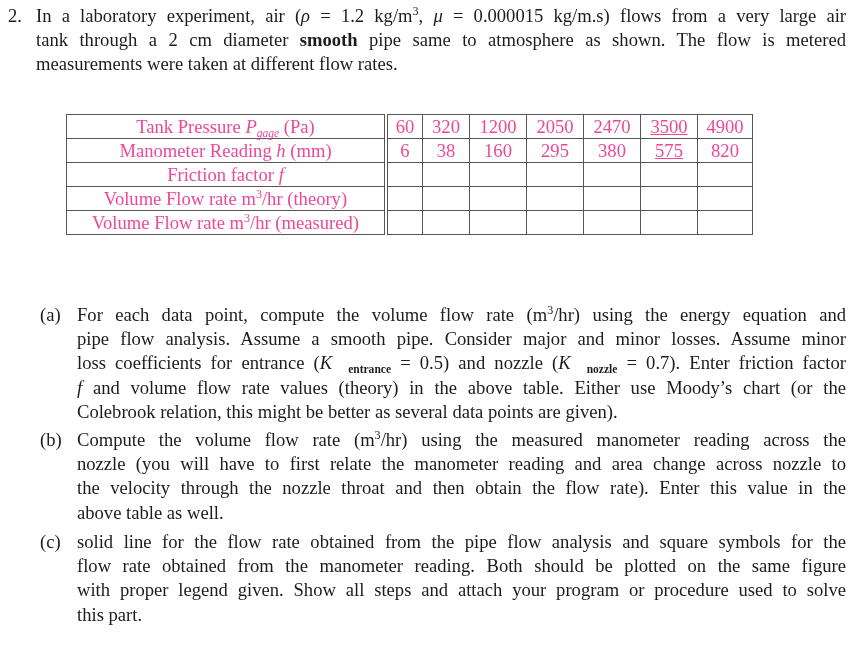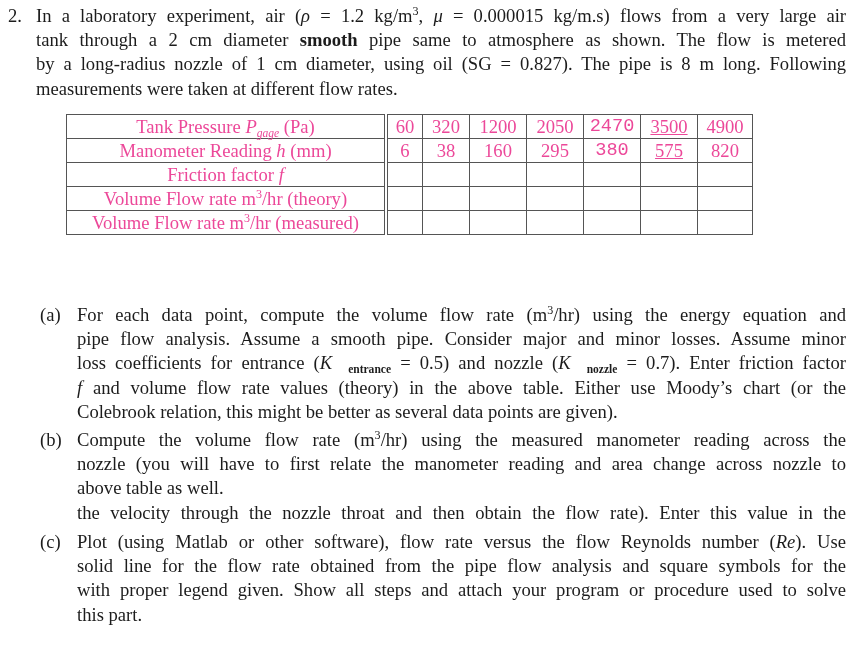--- a/index.html
+++ b/index.html
@@ -42,38 +42,37 @@
     border: 1.2px solid #555;
     height: 23px; padding: 0 0px;
     text-align: center; line-height: 22px;
     white-space: nowrap;
   }
   table.data td.label { width: 317px; border-right: 4px double #555; }
   table.data td.v0 { width: 34px; }
   table.data td.v1 { width: 46px; }
   table.data td.v2 { width: 56px; }
   table.data td.v3 { width: 56px; }
-  table.data td.v4 { width: 56px; font-family: Liberation Mono, monospace; }
+  table.data td.v4 { width: 56px; }
   table.data td.v5 { width: 56px; text-decoration: underline; }
   table.data td.v6 { width: 54px; }
 
   .part { position: absolute; left: 40px; width: 806px; }
   .part .body { position: absolute; left: 37px; top: 0; width: 769px; }
 </style>
 </head>
 <body>
 
 <div class="page">
 
   <div class="para intro" style="height:96px;">
     <span class="num" style="left:0;">2.</span>
     <div class="body">
       <span class="line"><span>In a laboratory experiment, air (</span><i class="m">ρ</i><span> = 1.2 kg/m</span><sup>3</sup><span>, </span><i class="m">μ</i><span> = 0.000015 kg/m.s) flows from a very large air</span></span>
       <span class="line"><span>tank through a 2 cm diameter </span><b>smooth</b><span> pipe same to atmosphere as shown. The flow is metered</span></span>
-      <span class="line">by a long-radius nozzle of 1 cm diameter, using oil (SG = 0.827). The pipe is 8 m long. Following</span>
       <span class="line last">measurements were taken at different flow rates.</span>
     </div>
   </div>
 
   <table class="data">
     <tbody>
         <tr>
       <td class="label"><span>Tank Pressure </span><i class="m">P</i><sub><i class="m">gage</i></sub><span> (Pa)</span></td>
       <td class="v0">60</td>
       <td class="v1">320</td>
@@ -135,28 +134,28 @@
       <span class="line"><i class="m">f</i><span> and volume flow rate values (theory) in the above table. Either use Moody’s chart (or the</span></span>
       <span class="line last">Colebrook relation, this might be better as several data points are given).</span>
     </div>
   </div>
 
   <div class="para part" style="top:428px; height:98px;">
     <span class="item-label">(b)</span>
     <div class="body">
       <span class="line"><span>Compute the volume flow rate (m</span><sup>3</sup><span>/hr) using the measured manometer reading across the</span></span>
       <span class="line">nozzle (you will have to first relate the manometer reading and area change across nozzle to</span>
+      <span class="line">the velocity through the nozzle throat and then obtain the flow rate). Enter this value in the</span>
       <span class="line last">above table as well.</span>
-      <span class="line">the velocity through the nozzle throat and then obtain the flow rate). Enter this value in the</span>
     </div>
   </div>
 
   <div class="para part" style="top:530px; height:122px;">
     <span class="item-label">(c)</span>
     <div class="body">
-      <span class="line"><span>Plot (using Matlab or other software), flow rate versus the flow Reynolds number (</span><i class="m">Re</i><span>). Use</span></span>
       <span class="line">solid line for the flow rate obtained from the pipe flow analysis and square symbols for the</span>
+      <span class="line">flow rate obtained from the manometer reading. Both should be plotted on the same figure</span>
       <span class="line">with proper legend given. Show all steps and attach your program or procedure used to solve</span>
       <span class="line last">this part.</span>
     </div>
   </div>
 
 </div>
 
 </body></html>

